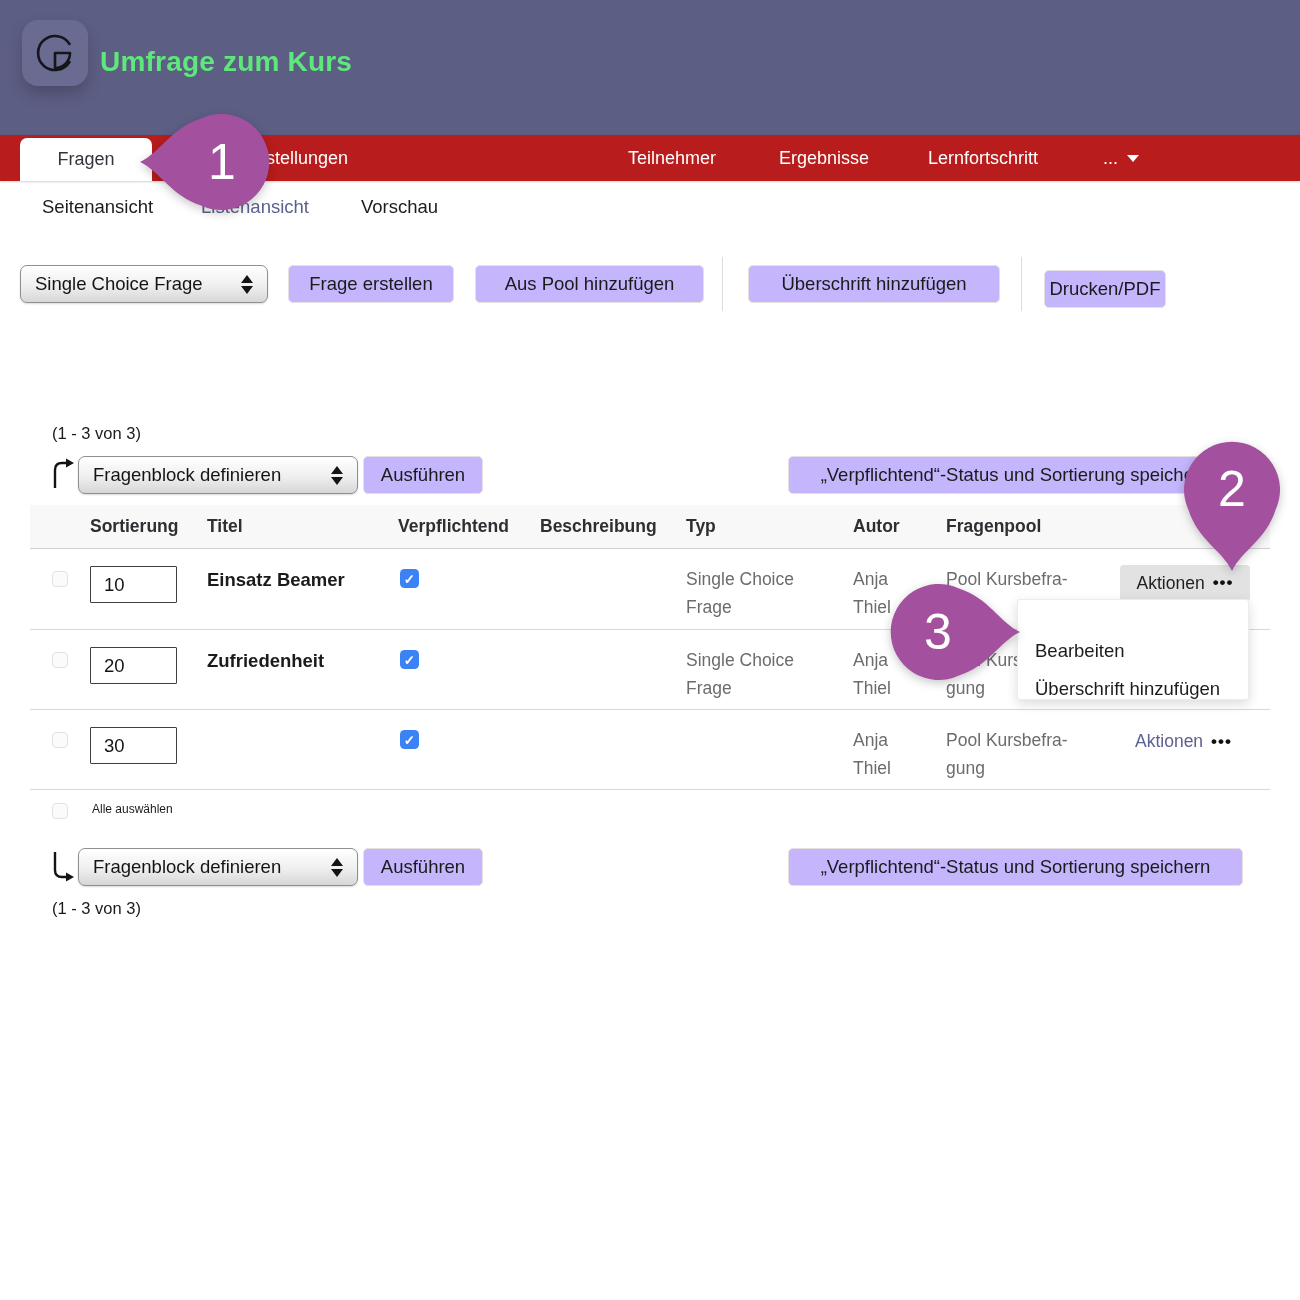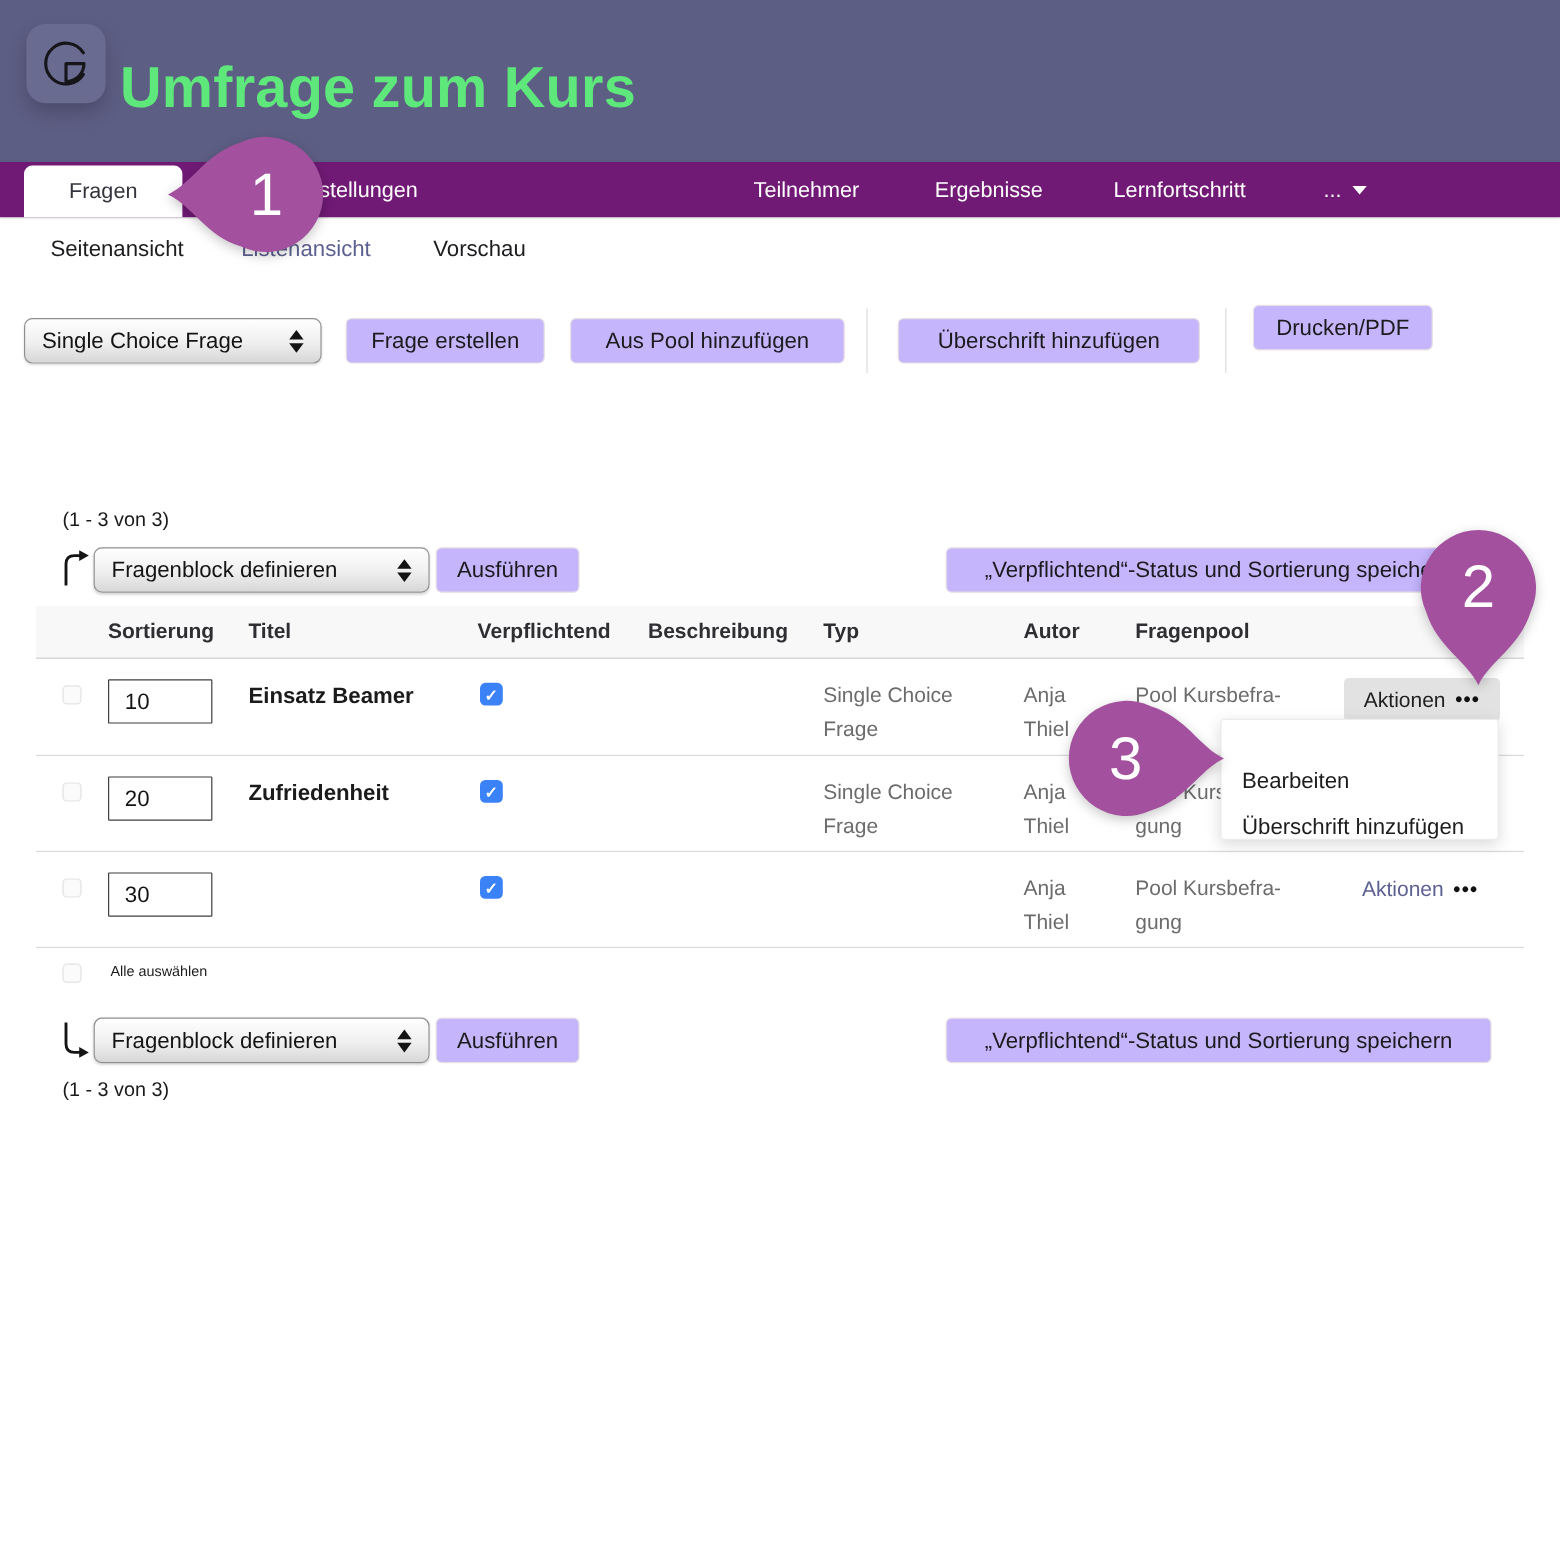--- a/index.html
+++ b/index.html
@@ -5,24 +5,24 @@
   * { margin:0; padding:0; box-sizing:border-box; }
   html,body { background:#fff; }
   body { font-family:"Liberation Sans", sans-serif; width:1300px; height:1300px; position:relative; overflow:hidden; }
   .abs { position:absolute; }
 
   
   .header { left:0; top:0; width:1300px; height:135px; background:#5d5e84; }
   .logo-tile { left:22px; top:20px; width:66px; height:66px; border-radius:16px;
                background:#6a6b91; box-shadow:0 8px 16px rgba(0,0,0,.20);
                display:flex; align-items:center; justify-content:center; }
-  .app-title { left:100px; top:46px; font-size:48px; font-weight:700; color:#5ee87b; letter-spacing:.2px; }
-
-  
-  .tabbar { left:0; top:135px; width:1300px; height:46px; background:#701a75; box-shadow:0 1px 2px rgba(0,0,0,.18); }
+  .app-title { left:100px; top:46px; font-size:28px; font-weight:700; color:#5ee87b; letter-spacing:.2px; }
+
+  
+  .tabbar { left:0; top:135px; width:1300px; height:46px; background:#b91c1c; box-shadow:0 1px 2px rgba(0,0,0,.18); }
   .tab-active { left:20px; top:3px; width:132px; height:43px; background:#fff; border-radius:7px 7px 0 0;
                 display:flex; align-items:center; justify-content:center; font-size:18px; color:#33343c; }
   .tab { top:0; height:46px; display:flex; align-items:center; color:#fff; font-size:18px; white-space:nowrap; }
   .caret-down { width:0; height:0; border-left:6px solid transparent; border-right:6px solid transparent;
                 border-top:7px solid #fff; margin-left:9px; display:inline-block; }
 
   
   .subtab { top:196px; font-size:18.5px; color:#1d1d20; white-space:nowrap; }
   .subtab.sel { color:#5d6191; }
 
@@ -107,21 +107,21 @@
   <span class="spinner">
       <span class="up"></span>
       <span class="dn"></span>
     </span>
 </div>
 <div class="abs btn" style="left:288px; top:265px; width:166px;">Frage erstellen</div>
 <div class="abs btn" style="left:475px; top:265px; width:229px;">Aus Pool hinzufügen</div>
 <div class="abs vdiv" style="left:722px; top:257px; height:54px;"></div>
 <div class="abs btn" style="left:748px; top:265px; width:252px;">Überschrift hinzufügen</div>
 <div class="abs vdiv" style="left:1021px; top:257px; height:54px;"></div>
-<div class="abs btn" style="left:1044px; top:254px; width:150px;">Drucken/PDF</div>
+<div class="abs btn" style="left:1044px; top:270px; width:122px;">Drucken/PDF</div>
 
 <div class="abs count" style="left:52px; top:424px;">(1 - 3 von 3)</div>
 
 <div class="abs arrow-icon" style="left:50px; top:458px;">
   <svg width="26" height="32" viewBox="0 0 26 32">
     <path d="M 5 30 V 12 Q 5 5 12 5 H 19" fill="none" stroke="#141414" stroke-width="2.4"></path>
     <path d="M 16 0.5 L 24 5 L 16 9.5 Z" fill="#141414"></path>
   </svg>
 </div>
 <div class="abs mac-select" style="left:78px; top:456px; width:280px;">

